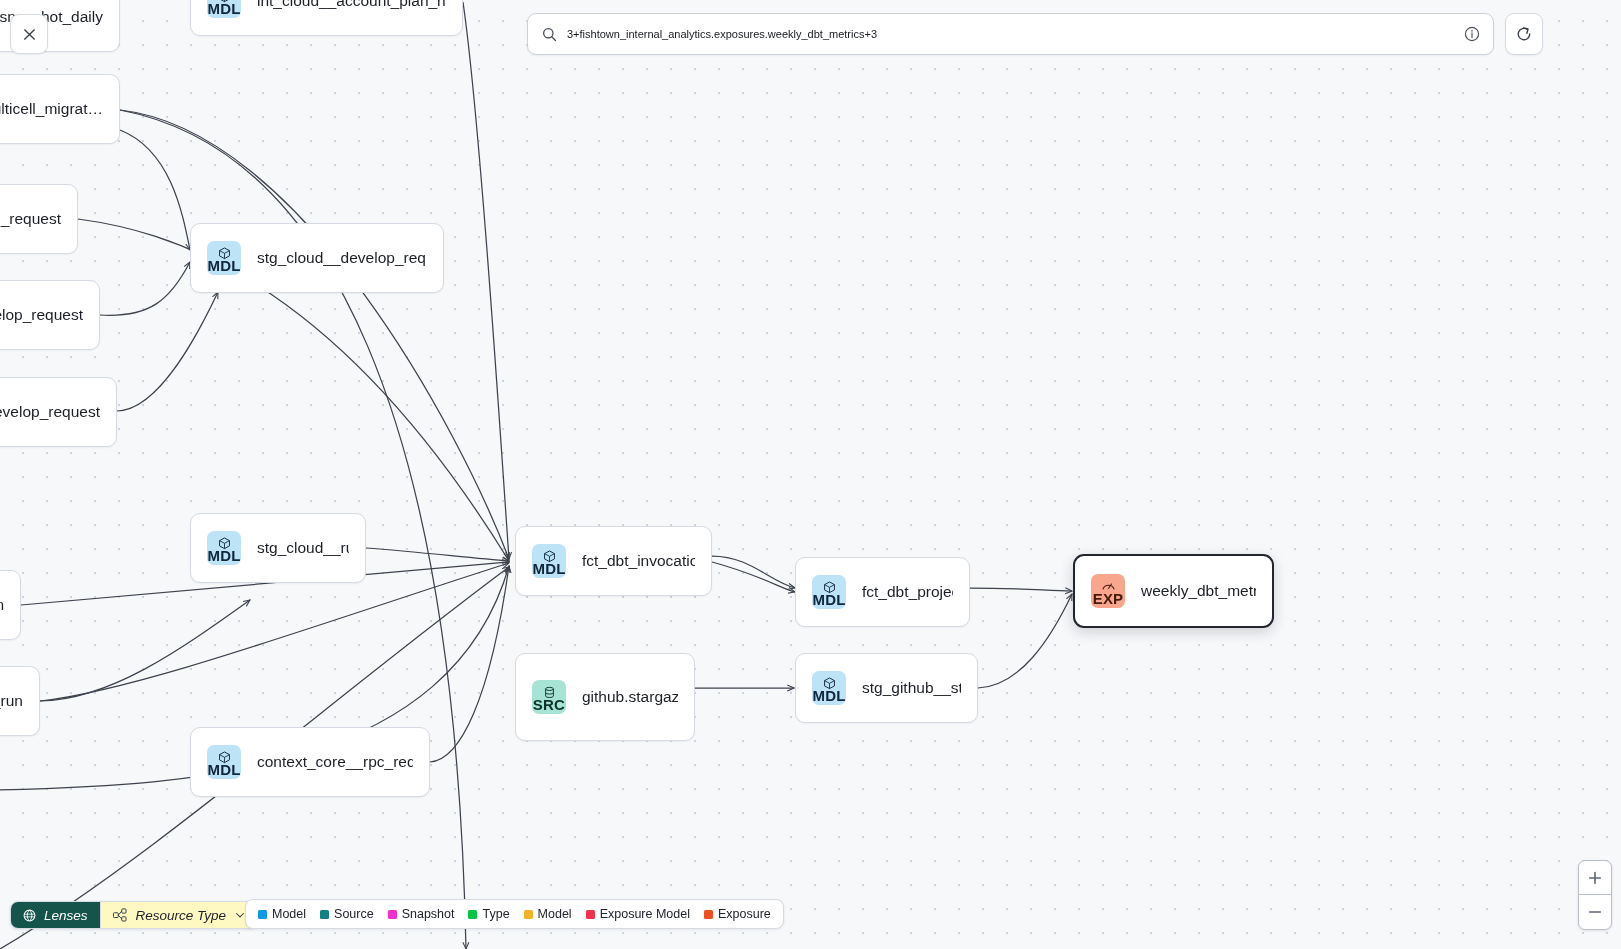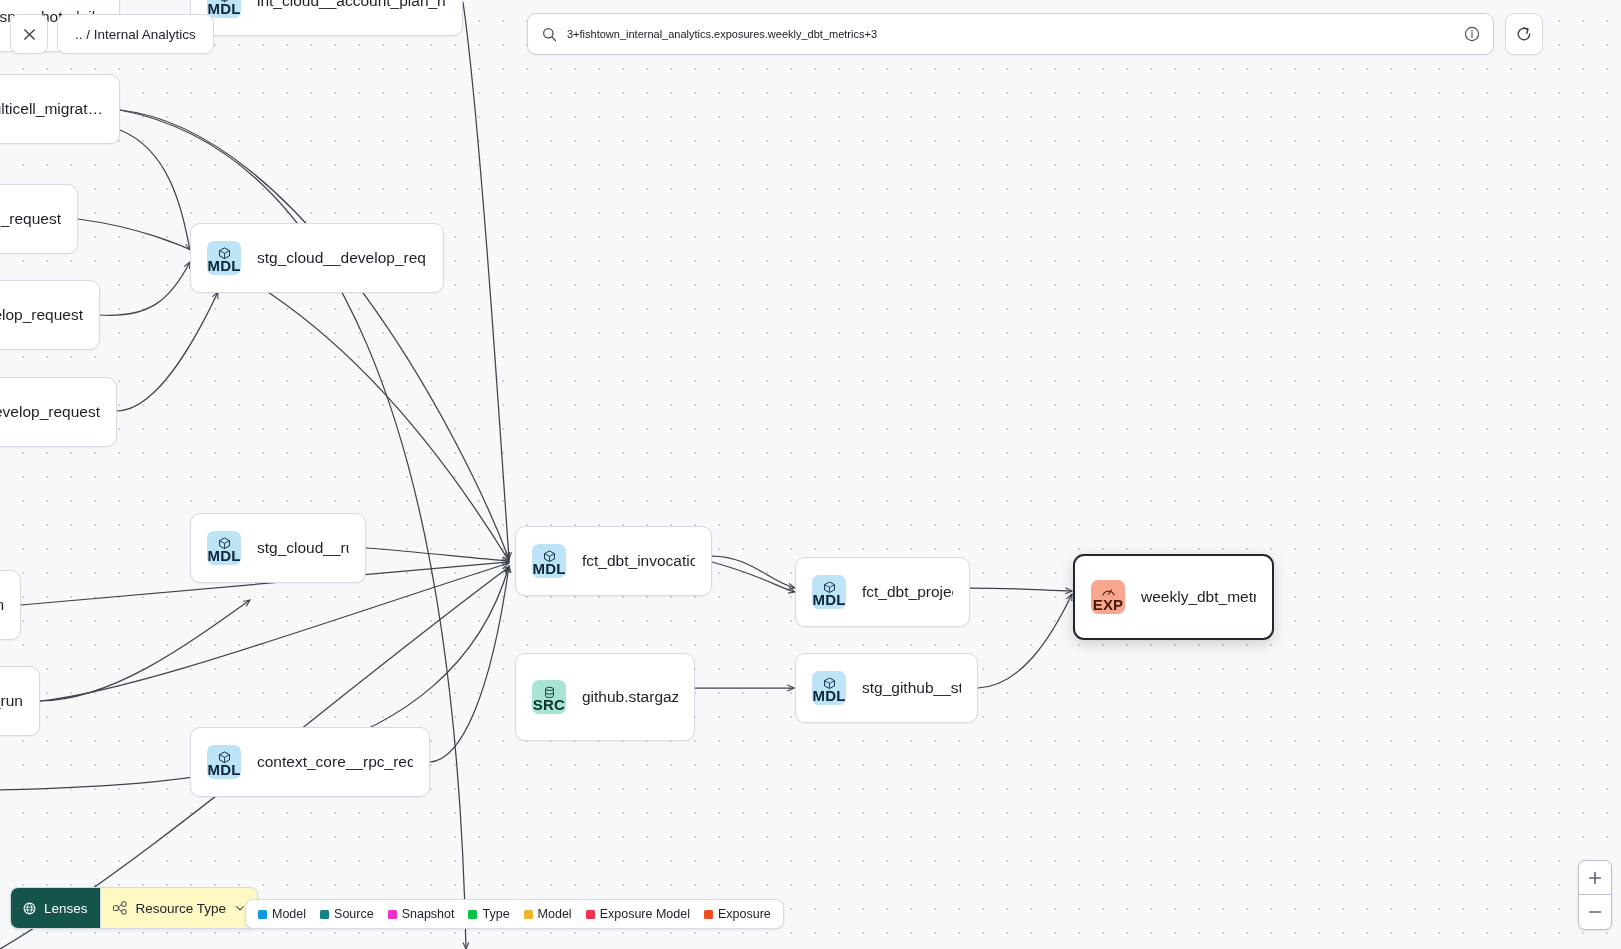--- a/index.html
+++ b/index.html
@@ -93,25 +93,26 @@
     font-family: "Liberation Sans", sans-serif;
     background: transparent;
   }
   #info-icon { width: 18px; height: 18px; flex: 0 0 auto; cursor: pointer; }
   #refresh-btn { left: 1505px; top: 13px; width: 38px; height: 42px; }
 
   
   .bottombar { position: absolute; left: 0; bottom: 0; width: 1621px; height: 76px; z-index: 20; pointer-events: none; }
   .bottombar > * { pointer-events: auto; }
   #controls-group {
-    position: absolute; left: 10px; bottom: 20px; height: 42px;
+    position: absolute; left: 10px; bottom: 20px; height: 28px;
     display: flex; align-items: stretch;
     border-radius: 8px; overflow: hidden;
     box-shadow: 0 1px 3px rgba(16,24,40,.1);
     border: 1px solid #d6dae2;
+    font-style: italic;
   }
   #lenses-btn {
     background: #14544a; color: #fff;
     display: flex; align-items: center; gap: 7px;
     padding: 0 12px 0 11px; font-size: 13.5px; cursor: pointer;
   }
   #resource-type-btn {
     background: #fef9c3; color: #20242b;
     display: flex; align-items: center; gap: 8px;
     padding: 0 11px; font-size: 13.5px; cursor: pointer;
@@ -268,43 +269,40 @@
         <div class="node" style="left: 795px; top: 653px; width: 183px; height: 70px;">
           <div class="badge mdl">
             <svg width="15" height="15" viewBox="0 0 20 20">
               <path d="M10,2.6 L16.6,6.2 L16.6,13.2 L10,16.8 L3.4,13.2 L3.4,6.2 Z" fill="none" stroke="currentColor" stroke-width="1.25" stroke-linejoin="round"></path>
               <path d="M3.4,6.2 L10,9.8 L16.6,6.2 M10,9.8 L10,16.8" fill="none" stroke="currentColor" stroke-width="1.15" stroke-linejoin="round"></path>
             </svg>
             <span class="abbr">MDL</span>
           </div>
           <div class="label">stg_github__stars</div>
         </div>
-        <div class="node selected" style="left: 1073px; top: 554px; width: 201px; height: 86px;">
+        <div class="node selected" style="left: 1073px; top: 554px; width: 201px; height: 74px;">
           <div class="badge exp">
             <svg width="15" height="15" viewBox="0 0 20 20">
               <path d="M2.6,13.4 A8,8 0 0 1 17.4,13.4" fill="none" stroke="currentColor" stroke-width="1.35" stroke-linecap="round"></path>
               <path d="M10,12.6 L14,6.6" fill="none" stroke="currentColor" stroke-width="1.35" stroke-linecap="round"></path>
             </svg>
             <span class="abbr">EXP</span>
           </div>
           <div class="label">weekly_dbt_metrics</div>
         </div>
       </div>
   </div>
 
   <div class="topbar">
     <div class="icon-btn" id="close-btn">
       <svg width="17" height="17" viewBox="0 0 20 20">
         <path d="M4,4 L16,16 M16,4 L4,16" stroke="#3a4049" stroke-width="1.6" fill="none"></path>
       </svg>
     </div>
 
-    <div id="breadcrumb">
-      <span>.. / Internal Analytics</span>
-    </div>
 
     <div id="searchbar">
       <svg width="17" height="17" viewBox="0 0 20 20">
         <circle cx="8.6" cy="8.6" r="5.5" fill="none" stroke="#454b55" stroke-width="1.5"></circle>
         <path d="M12.7,12.7 L17,17" stroke="#454b55" stroke-width="1.5" fill="none" stroke-linecap="round"></path>
       </svg>
       <input id="search-input" type="text" value="3+fishtown_internal_analytics.exposures.weekly_dbt_metrics+3" placeholder="Search lineage" style="">
       <svg id="info-icon" viewBox="0 0 20 20">
         <circle cx="10" cy="10" r="7.3" fill="none" stroke="#4b515b" stroke-width="1.3"></circle>
         <circle cx="10" cy="6.4" r="0.95" fill="#4b515b"></circle>

